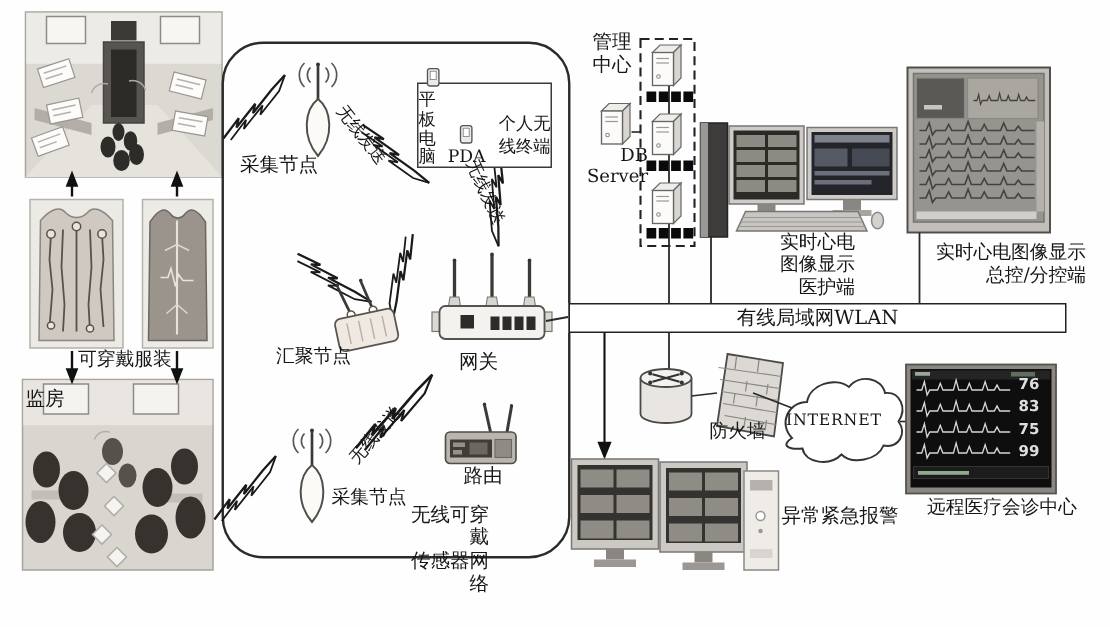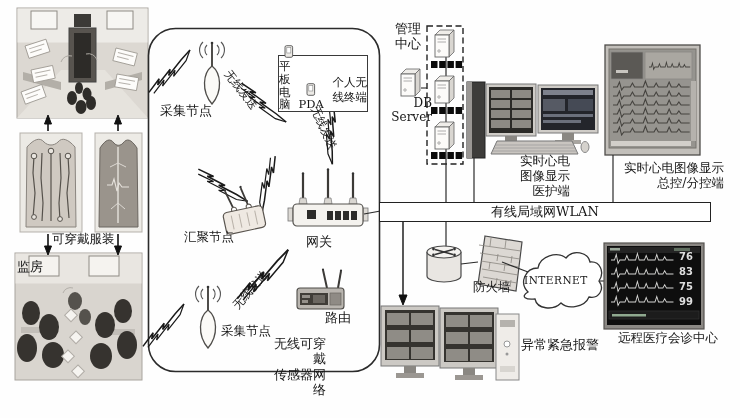--- a/index.html
+++ b/index.html
@@ -402,21 +402,21 @@
             </svg></span>
       <span>PDA</span>
     </span>
   </div>
   <div class="tsub">个人无线终端</div>
 </div>
 
 <div class="lbl rot" style="left:299px;top:123px;width:50px;font-size:11.5px;transform:rotate(66deg)">无线发送</div>
 <div class="lbl" style="left:184px;top:230px;font-size:12.5px">汇聚节点</div>
 <div class="lbl" style="left:306px;top:234px;font-size:13px">网关</div>
-<div class="lbl" style="left:325px;top:310px;font-size:13px">路由</div>
+<div class="lbl" style="left:309px;top:310px;font-size:13px">路由</div>
 <div class="lbl" style="left:221px;top:324px;font-size:12.5px">采集节点</div>
 <div class="lbl rot" style="left:227px;top:282px;width:50px;font-size:11.5px;transform:rotate(-49deg)">无线发送</div>
 <div class="lbl ctr" style="left:262px;top:336px;width:64px;font-size:13px">
   <div>无线可穿戴</div>
   <div>传感器网络</div>
 </div>
 
 <div class="lbl ctr" style="left:391px;top:21px;width:30px;font-size:13px">
   <div>管理</div>
   <div>中心</div>

